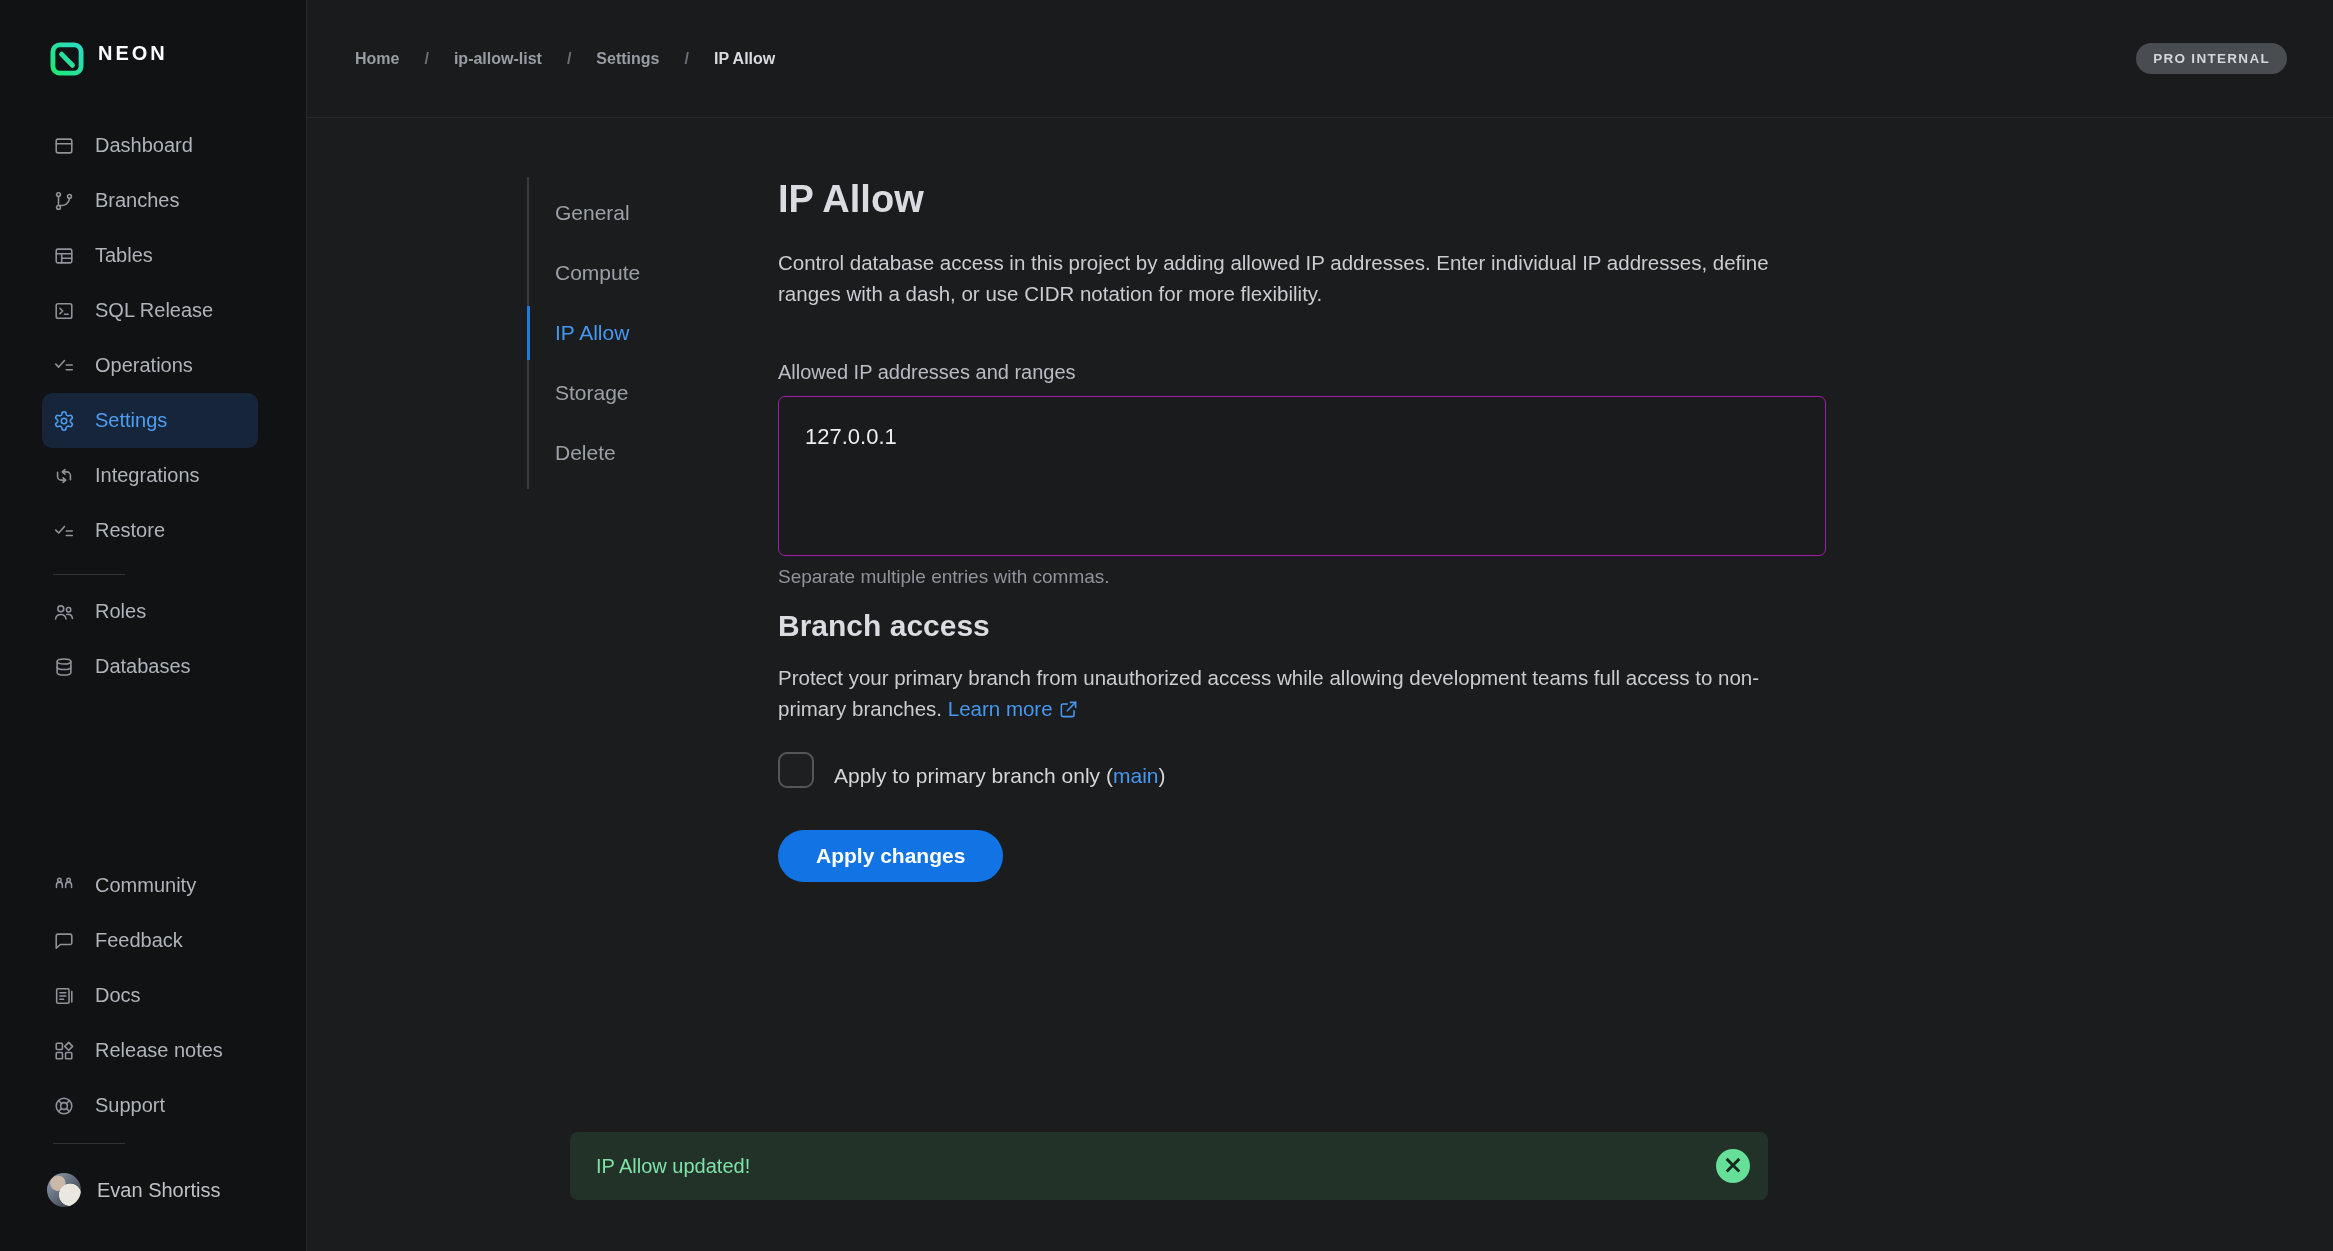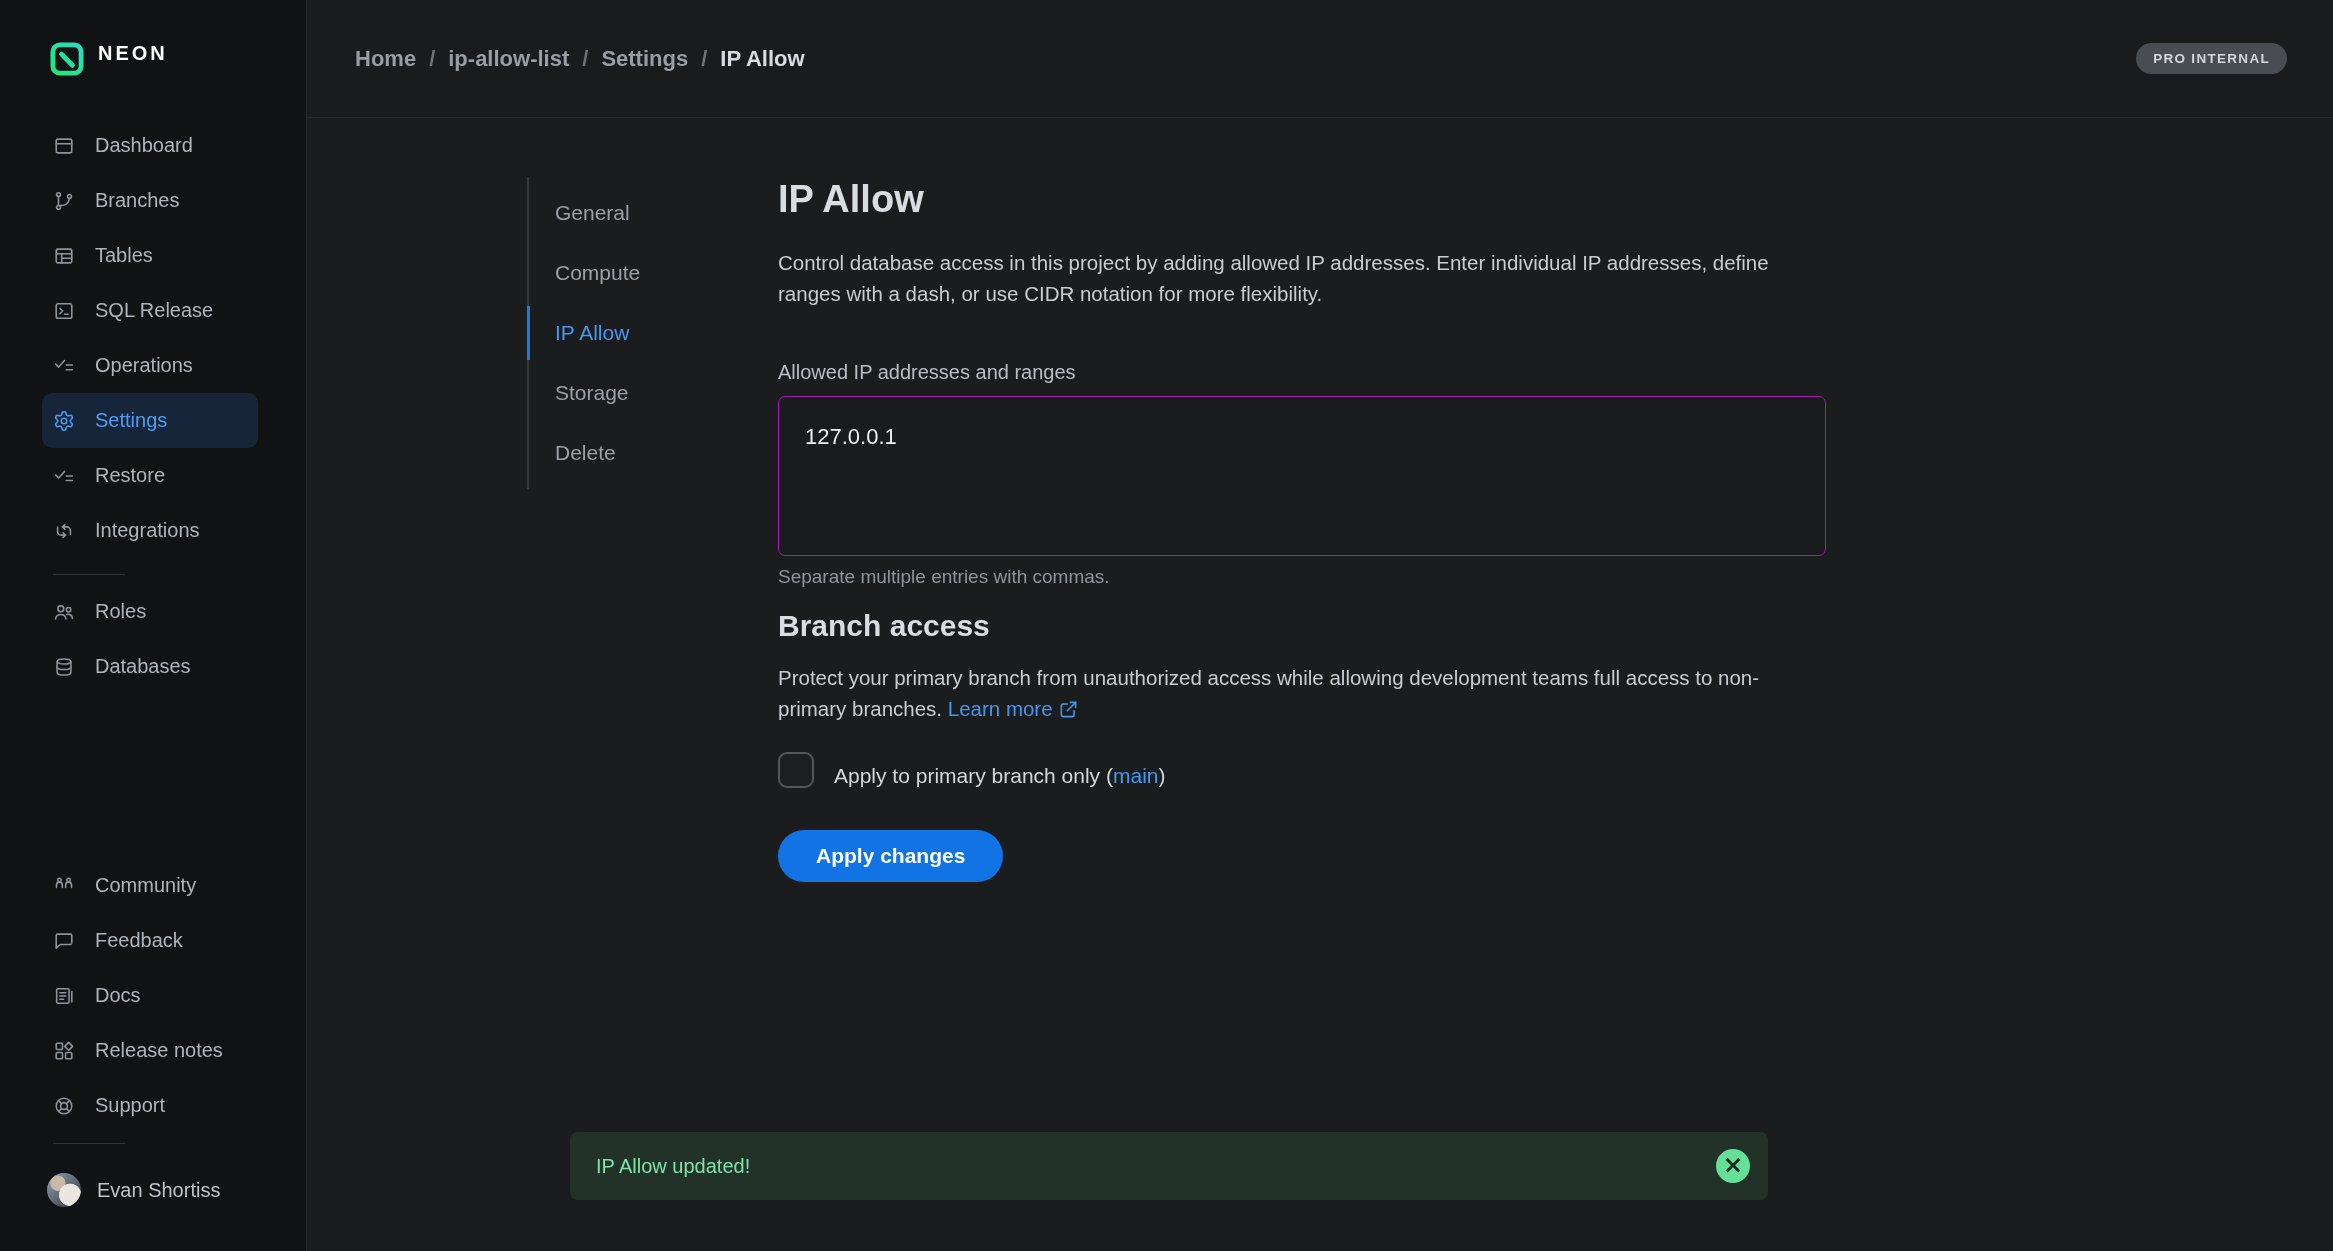--- a/index.html
+++ b/index.html
@@ -43,21 +43,21 @@
       linear-gradient(135deg,#8fa3b8 0%, #5c6570 55%, #2e3136 100%);
   }
   .user-name { color:#bfc3c8; font-size:20px; }
 
   
   .topbar {
     position:absolute; left:307px; top:0; right:0; height:118px;
     background:#1a1b1c; border-bottom:1px solid #28292b;
     display:flex; align-items:center; padding:0 46px 0 48px;
   }
-  .breadcrumb { display:flex; align-items:center; gap:13px; font-size:22px; font-weight:700;text-align:center; }
+  .breadcrumb { display:flex; align-items:center; gap:25px; font-size:16px; font-weight:700;text-align:center; }
   .crumb { color:#989da4; cursor:pointer; }
   .crumb-sep { color:#6d7177; }
   .crumb.current { color:#d8dbe0; cursor:default; }
   .badge {
     margin-left:auto; background:#494c50; color:#d3d6da;
     font-size:13.5px; font-weight:700; letter-spacing:1.3px;
     padding:8px 17px; border-radius:16px; white-space:nowrap;
   }
 
   
@@ -200,36 +200,36 @@
         <svg width="22" height="22" viewBox="0 0 24 24" fill="none" stroke="currentColor" stroke-width="1.7" stroke-linecap="round" stroke-linejoin="round">
             <path d="M12.22 2h-.44a2 2 0 0 0-2 2v.18a2 2 0 0 1-1 1.73l-.43.25a2 2 0 0 1-2 0l-.15-.08a2 2 0 0 0-2.73.73l-.22.38a2 2 0 0 0 .73 2.73l.15.1a2 2 0 0 1 1 1.72v.51a2 2 0 0 1-1 1.74l-.15.09a2 2 0 0 0-.73 2.73l.22.38a2 2 0 0 0 2.73.73l.15-.08a2 2 0 0 1 2 0l.43.25a2 2 0 0 1 1 1.73V20a2 2 0 0 0 2 2h.44a2 2 0 0 0 2-2v-.18a2 2 0 0 1 1-1.73l.43-.25a2 2 0 0 1 2 0l.15.08a2 2 0 0 0 2.73-.73l.22-.39a2 2 0 0 0-.73-2.73l-.15-.08a2 2 0 0 1-1-1.74v-.5a2 2 0 0 1 1-1.74l.15-.09a2 2 0 0 0 .73-2.73l-.22-.38a2 2 0 0 0-2.73-.73l-.15.08a2 2 0 0 1-2 0l-.43-.25a2 2 0 0 1-1-1.73V4a2 2 0 0 0-2-2z"></path>
             <circle cx="12" cy="12" r="3"></circle>
           </svg>
       </span>
       <span>Settings</span>
     </li>
     <li>
       <span class="nav-icon">
         <svg width="22" height="22" viewBox="0 0 24 24" fill="none" stroke="currentColor" stroke-width="1.7" stroke-linecap="round" stroke-linejoin="round">
-            <path d="M3 11l3.2 3.2L12.5 7"></path>
-            <path d="M14.5 12h6.5M14.5 17h6.5"></path>
-          </svg>
-      </span>
-      <span>Restore</span>
-    </li>
-    <li>
-      <span class="nav-icon">
-        <svg width="22" height="22" viewBox="0 0 24 24" fill="none" stroke="currentColor" stroke-width="1.7" stroke-linecap="round" stroke-linejoin="round">
             <path d="M5 8v4.5a4 4 0 0 0 4 4h4.5"></path>
             <path d="M11 14l2.8 2.5L11 19"></path>
             <path d="M19 16v-4.5a4 4 0 0 0-4-4h-4.5"></path>
             <path d="M13 10L10.2 7.5 13 5"></path>
           </svg>
       </span>
       <span>Integrations</span>
+    </li>
+    <li>
+      <span class="nav-icon">
+        <svg width="22" height="22" viewBox="0 0 24 24" fill="none" stroke="currentColor" stroke-width="1.7" stroke-linecap="round" stroke-linejoin="round">
+            <path d="M3 11l3.2 3.2L12.5 7"></path>
+            <path d="M14.5 12h6.5M14.5 17h6.5"></path>
+          </svg>
+      </span>
+      <span>Restore</span>
     </li>
   </ul>
 
   <div class="side-divider divider-1"></div>
 
   <ul class="nav nav-secondary">
     <li>
       <span class="nav-icon">
         <svg width="22" height="22" viewBox="0 0 24 24" fill="none" stroke="currentColor" stroke-width="1.7" stroke-linecap="round" stroke-linejoin="round">
             <circle cx="8.5" cy="8.5" r="3.2"></circle>

